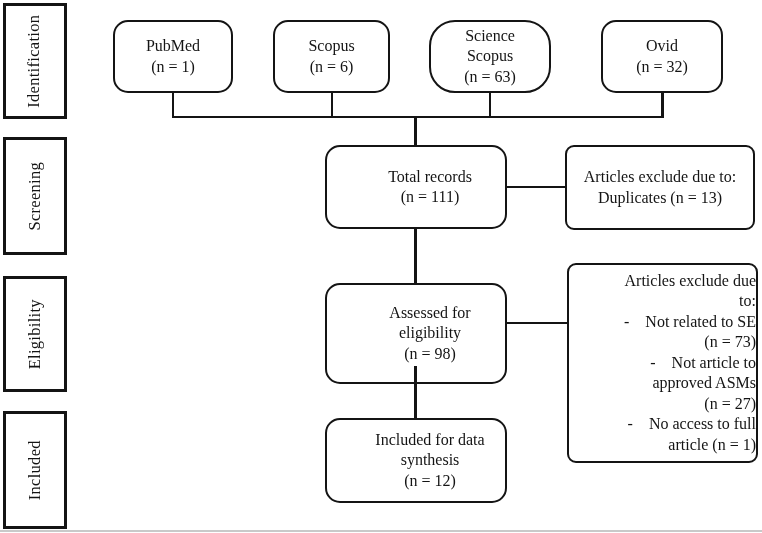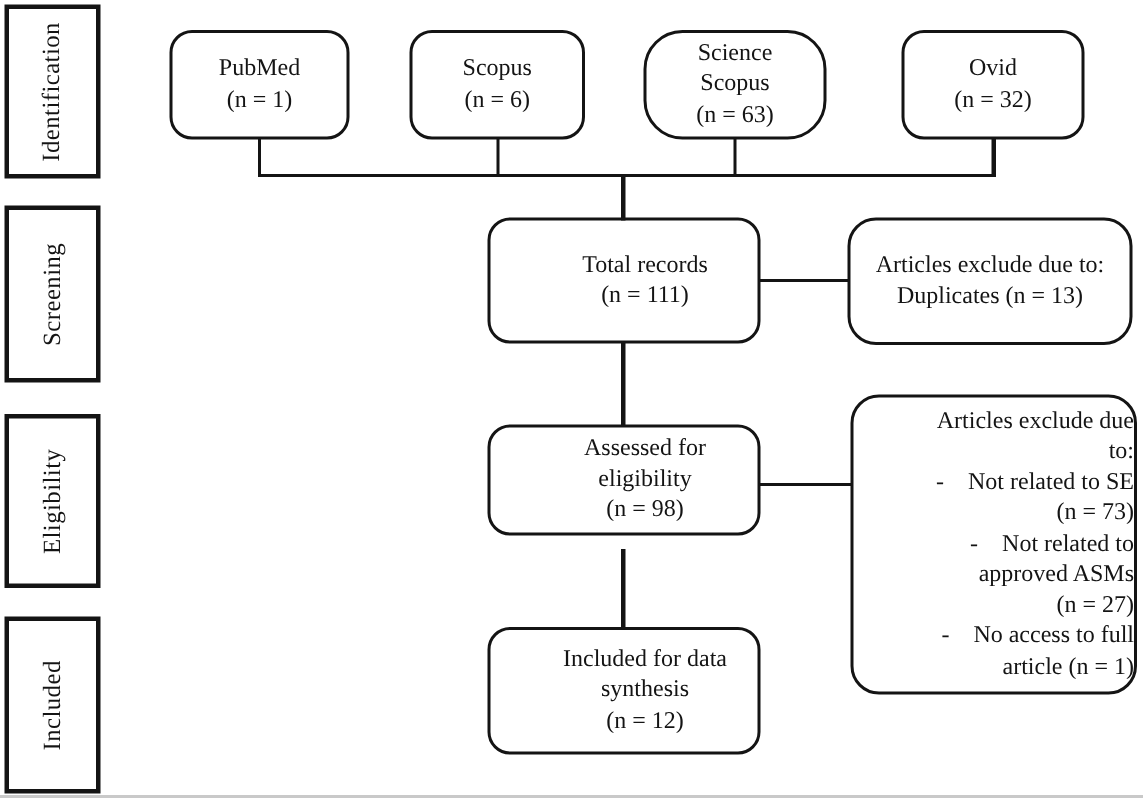--- a/index.html
+++ b/index.html
@@ -25,21 +25,21 @@
     border: 2.5px solid #141414;
     display: flex;
     flex-direction: column;
     align-items: center;
     justify-content: center;
     text-align: center;
     font-size: 16px;
     line-height: 20.5px;
   }
   .rounded { border-radius: 15px; }
-  .rounded-lg { border-radius: 19px; }
+  .rounded-lg { border-radius: 9px; }
 
   
   .stage {
     left: 3px;
     width: 64px;
     border-width: 3px;
     border-radius: 0;
   }
   .stage .vtext {
     transform: rotate(-90deg);
@@ -55,21 +55,21 @@
   
   .src { top: 20px; height: 73px; }
   .src-pubmed         { left: 113px; width: 120px; }
   .src-scopus         { left: 273px; width: 117px; }
   .src-science-direct { left: 429px; width: 122px; border-radius: 26px; }
   .src-ovid           { left: 601px; width: 122px; }
 
   
   .flowbox { left: 325px; width: 182px; padding-left: 28px; }
   .flow-total    { top: 145px; height: 84px; }
-  .flow-assessed { top: 283px; height: 74px; }
+  .flow-assessed { top: 283px; height: 101px; }
   .flow-included { top: 418px; height: 85px; text-align: right; }
 
   
   .excl-duplicates { left: 565px; top: 145px; width: 190px; height: 85px; }
   .excl-reasons    { left: 567px; top: 263px; width: 191px; height: 200px; align-items: flex-end; }
 
   
   .vline, .hline {
     position: absolute;
     background: #141414;
@@ -148,21 +148,21 @@
 
   <div class="box rounded-lg excl-duplicates">
       <div>Articles exclude due to:</div>
       <div>Duplicates (n = 13)</div>
     </div>
   <div class="box rounded-lg excl-reasons">
       <div>Articles exclude due</div>
       <div>to:</div>
       <div>- Not related to SE</div>
       <div>(n = 73)</div>
-      <div>- Not related to</div>
+      <div>- Not article to</div>
       <div>approved ASMs</div>
       <div>(n = 27)</div>
       <div>- No access to full</div>
       <div>article (n = 1)</div>
     </div>
 
   <div class="vline stub-pubmed"></div>
   <div class="vline stub-scopus"></div>
   <div class="vline stub-science-direct"></div>
   <div class="vline stub-ovid"></div>

